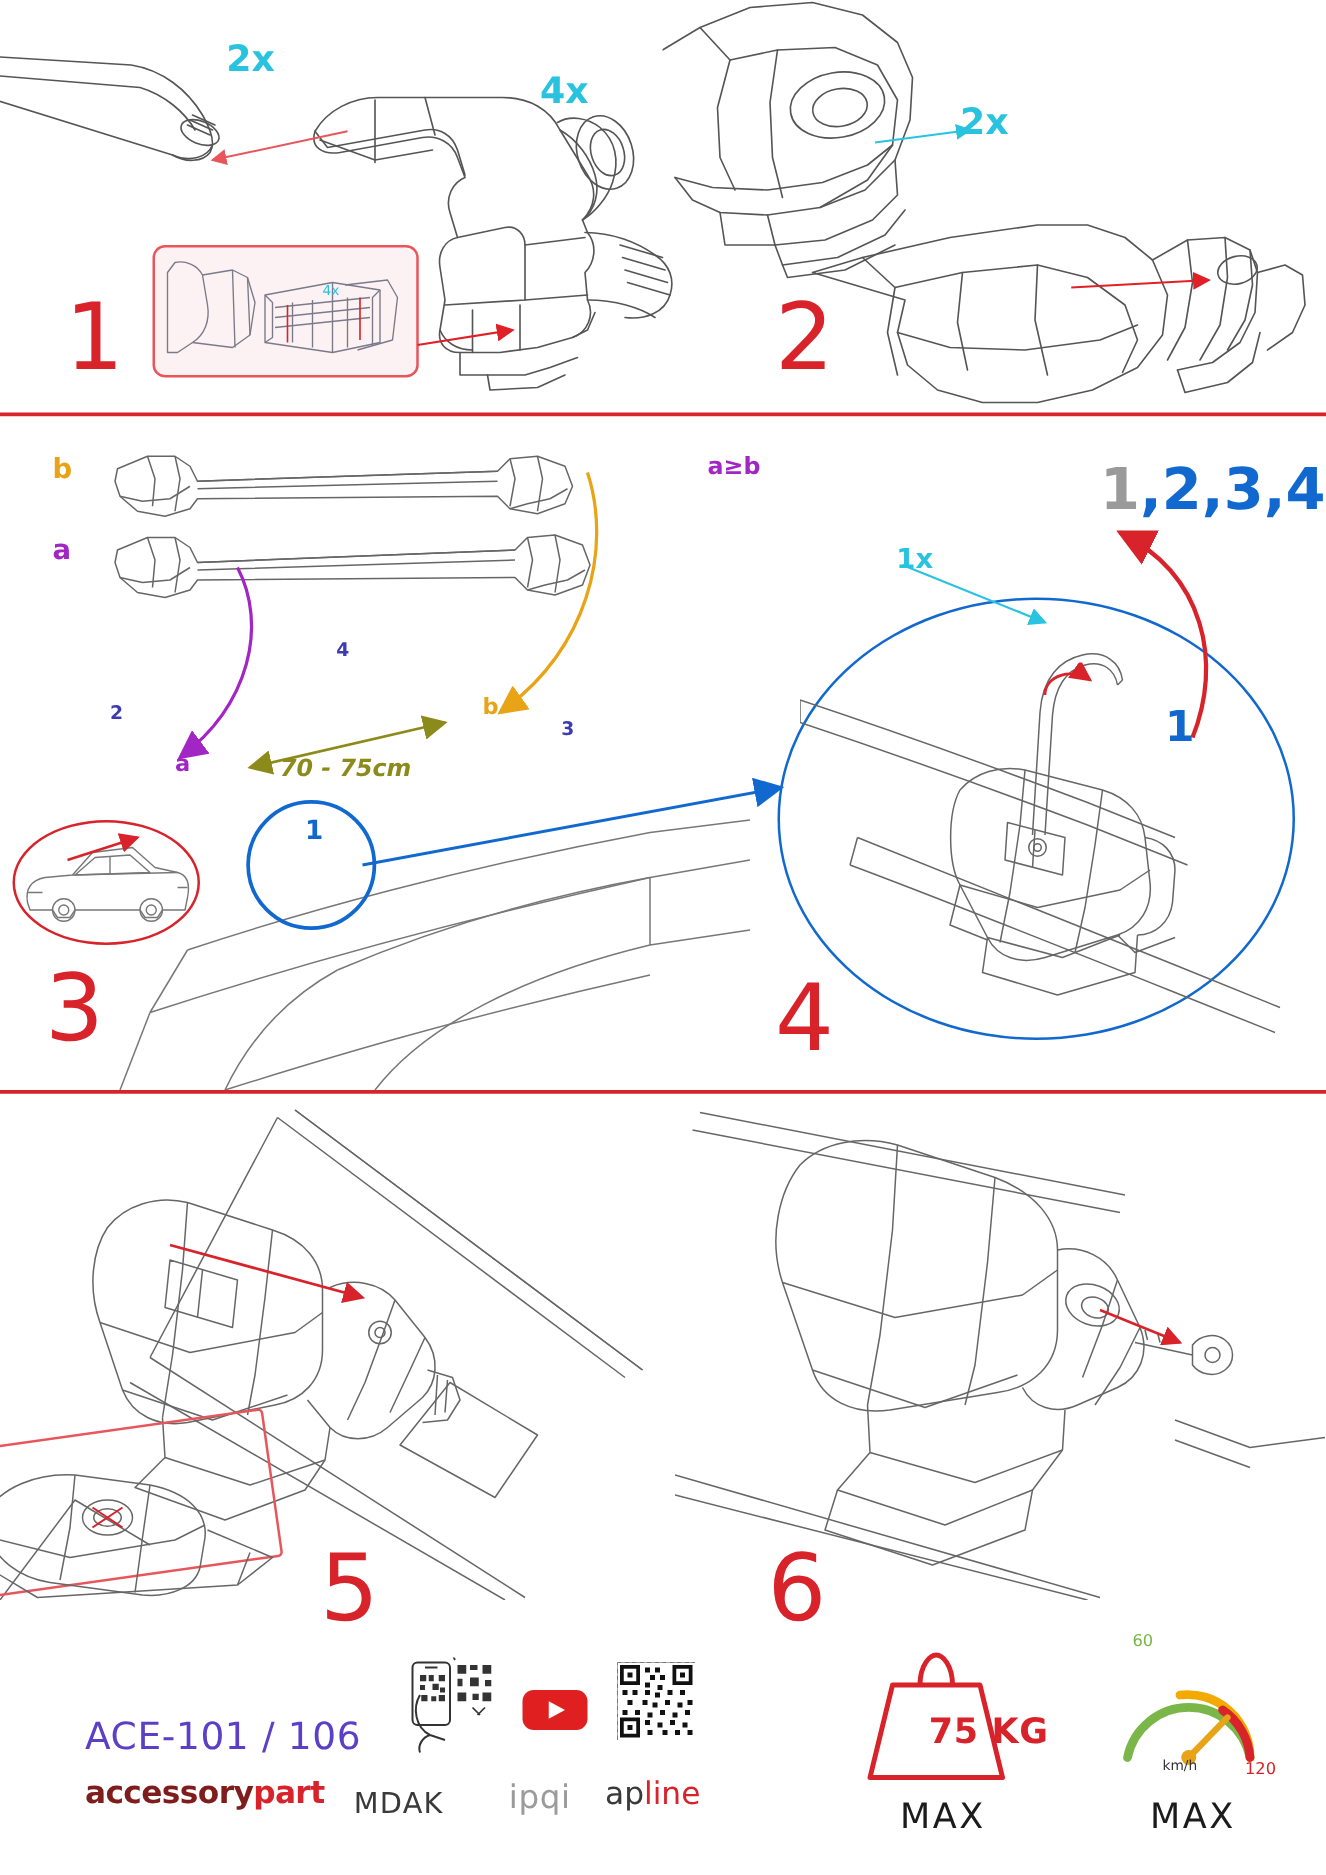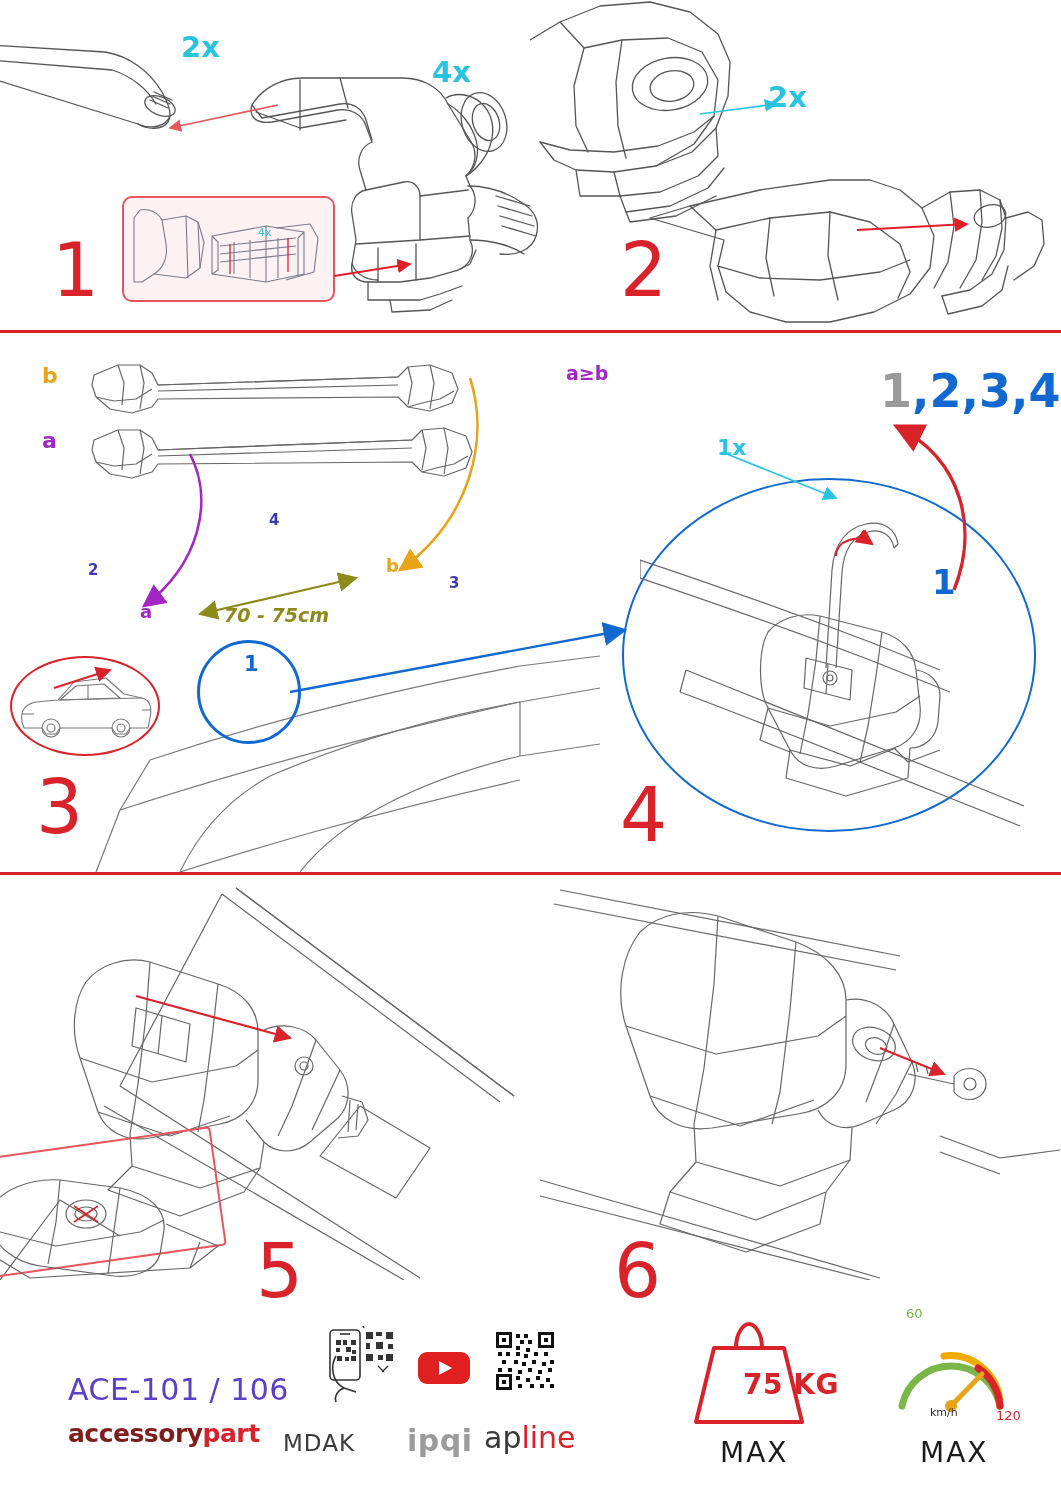--- a/index.html
+++ b/index.html
@@ -80,29 +80,28 @@
     position: absolute;
     left: 283px; top: 1420px;
     font-size: 23px;
     color: #3a3a3a;
     letter-spacing: 1px;
     margin-top: 10px;
   }
   .brand-ipqi {
     position: absolute;
     left: 407px; top: 1423px;
-    font-size: 30px;
+    font-size: 26px;
     color: #9b9b9b;
     letter-spacing: 0.5px;
-    font-weight: bold;
   }
   .brand-apline {
     position: absolute;
     left: 484px; top: 1420px;
-    font-size: 30px;
+    font-size: 25px;
     letter-spacing: 0px;
   }
   .brand-apline .ap { color: #3a3a3a; }
   .brand-apline .line { color: #d8232a; }
 
   .max-label {
     position: absolute;
     font-size: 28px;
     color: #1b1b1b;
     letter-spacing: 2px;

